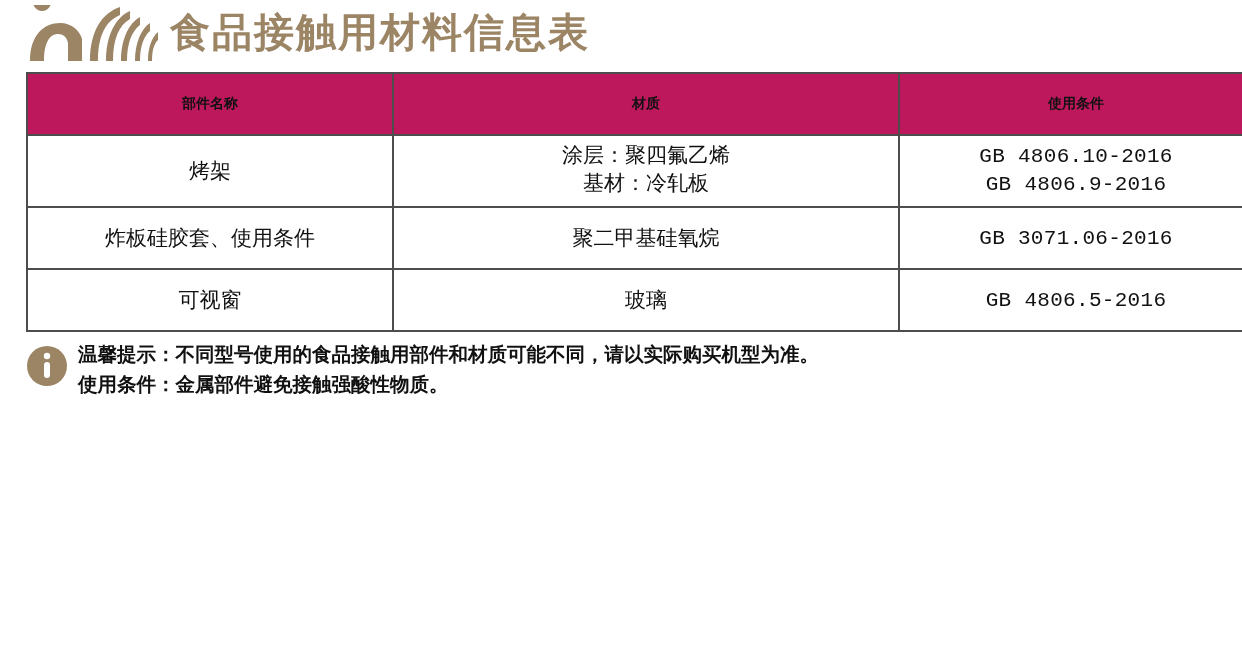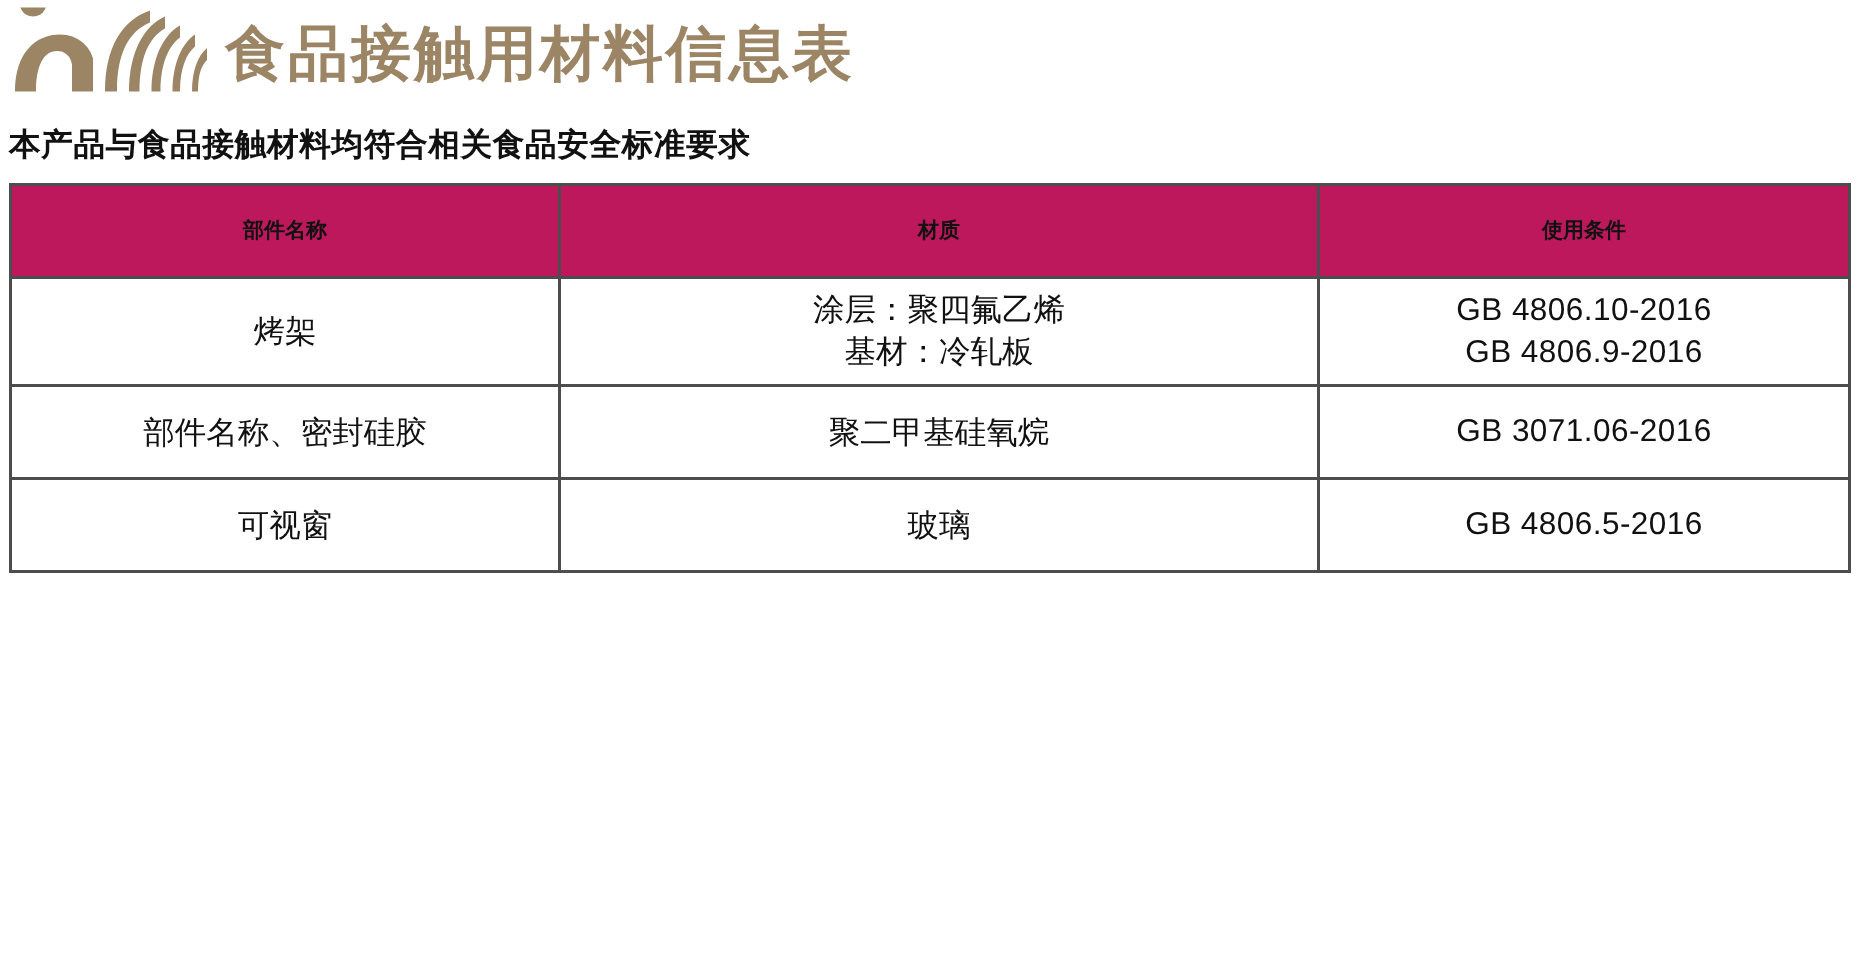--- a/index.html
+++ b/index.html
@@ -12,21 +12,22 @@
     background: #ffffff;
     font-family: "Liberation Sans", "DejaVu Sans", sans-serif;
     color: #1a1a1a;
     overflow: hidden;
   }
   .page {
     position: relative;
     width: 1230px;
     height: 649px;
     box-sizing: border-box;
-    padding: 0 4px;
+    padding: 0 24px;
+    font-family: Liberation Mono, monospace;
   }
 
   
   .header {
     display: flex;
     align-items: center;
     height: 72px;
     padding-left: 4px;
   }
   .logo {
@@ -117,21 +118,20 @@
         <path d="M62 56 C62 26 74 8 92 2 L92 10 C78 16 70 30 70 56 Z" fill="#9c8565"></path>
         <path d="M78 56 C78 30 88 12 102 6 L102 14 C91 20 85 34 85 56 Z" fill="#9c8565"></path>
         <path d="M93 56 C93 34 101 18 112 12 L112 20 C104 26 99 38 99 56 Z" fill="#9c8565"></path>
         <path d="M107 56 C107 38 113 24 122 18 L122 26 C116 31 112 41 112 56 Z" fill="#9c8565"></path>
         <path d="M120 56 C120 42 124 32 130 27 L130 35 C126 39 124 45 124 56 Z" fill="#9c8565"></path>
       </svg>
     </div>
     <div class="header-title">食品接触用材料信息表</div>
   </div>
 
-  <div class="subtitle">本产品与食品接触材料均符合相关食品安全标准要求</div>
 
   <table class="mat-table">
     <colgroup>
       <col class="col-part">
         <col class="col-mat">
         <col class="col-std">
     </colgroup>
     <thead>
       <tr>
         <th>部件名称</th>
@@ -145,26 +145,39 @@
         <td>
           <span class="line">涂层：聚四氟乙烯</span>
           <span class="line">基材：冷轧板</span>
         </td>
         <td class="cell-std">
           <span class="line">GB 4806.10-2016</span>
           <span class="line">GB 4806.9-2016</span>
         </td>
       </tr>
       <tr>
-        <td>部件名称、密封硅胶</td>
+        <td>炸板硅胶套、使用条件</td>
         <td>聚二甲基硅氧烷</td>
         <td class="cell-std">GB 3071.06-2016</td>
       </tr>
       <tr>
         <td>可视窗</td>
         <td>玻璃</td>
         <td class="cell-std">GB 4806.5-2016</td>
       </tr>
     </tbody>
   </table>
 
+  <div class="notes">
+    <div class="info-icon">
+      <svg width="42" height="42" viewBox="0 0 42 42" xmlns="http://www.w3.org/2000/svg">
+        <circle cx="21" cy="21" r="20" fill="#9c8565"></circle>
+        <circle cx="21" cy="11" r="3.2" fill="#ffffff"></circle>
+        <rect x="18" y="17" width="6" height="16" rx="3" fill="#ffffff"></rect>
+      </svg>
+    </div>
+    <div class="notes-text">
+      <span class="note-line">温馨提示：不同型号使用的食品接触用部件和材质可能不同，请以实际购买机型为准。</span>
+      <span class="note-line">使用条件：金属部件避免接触强酸性物质。</span>
+    </div>
+  </div>
 
 </div>
 
 </body></html>

